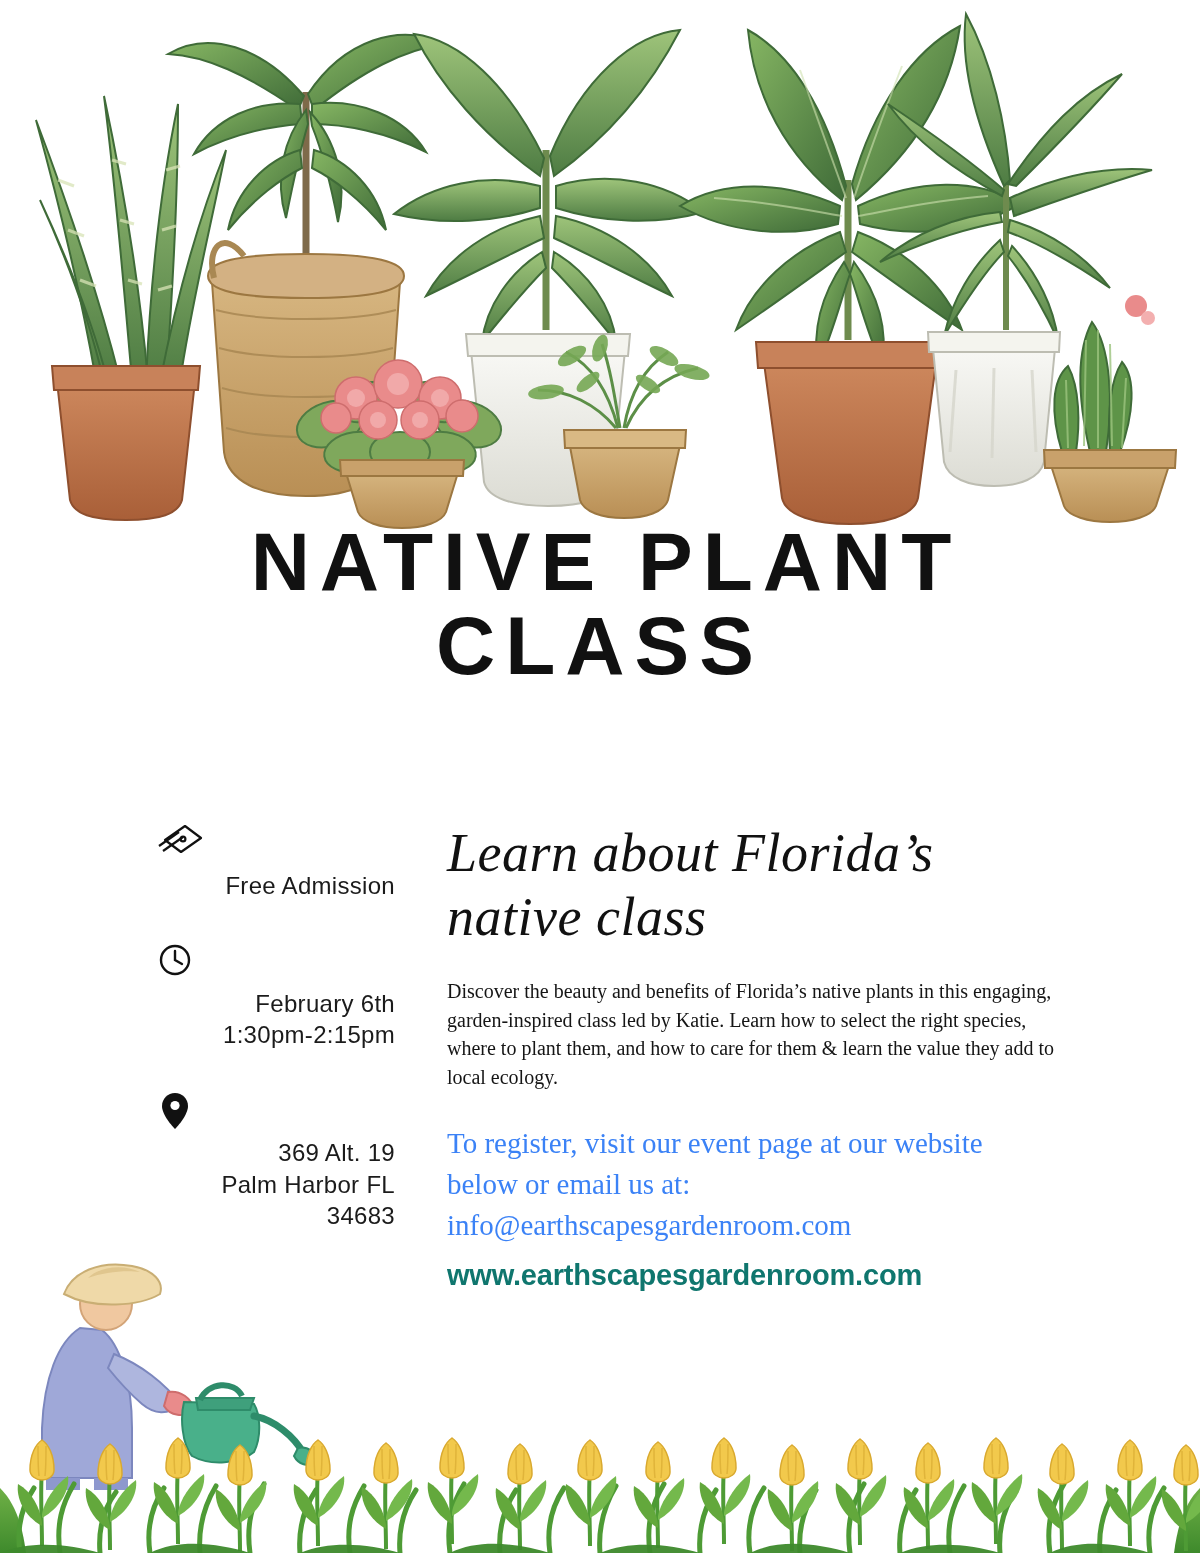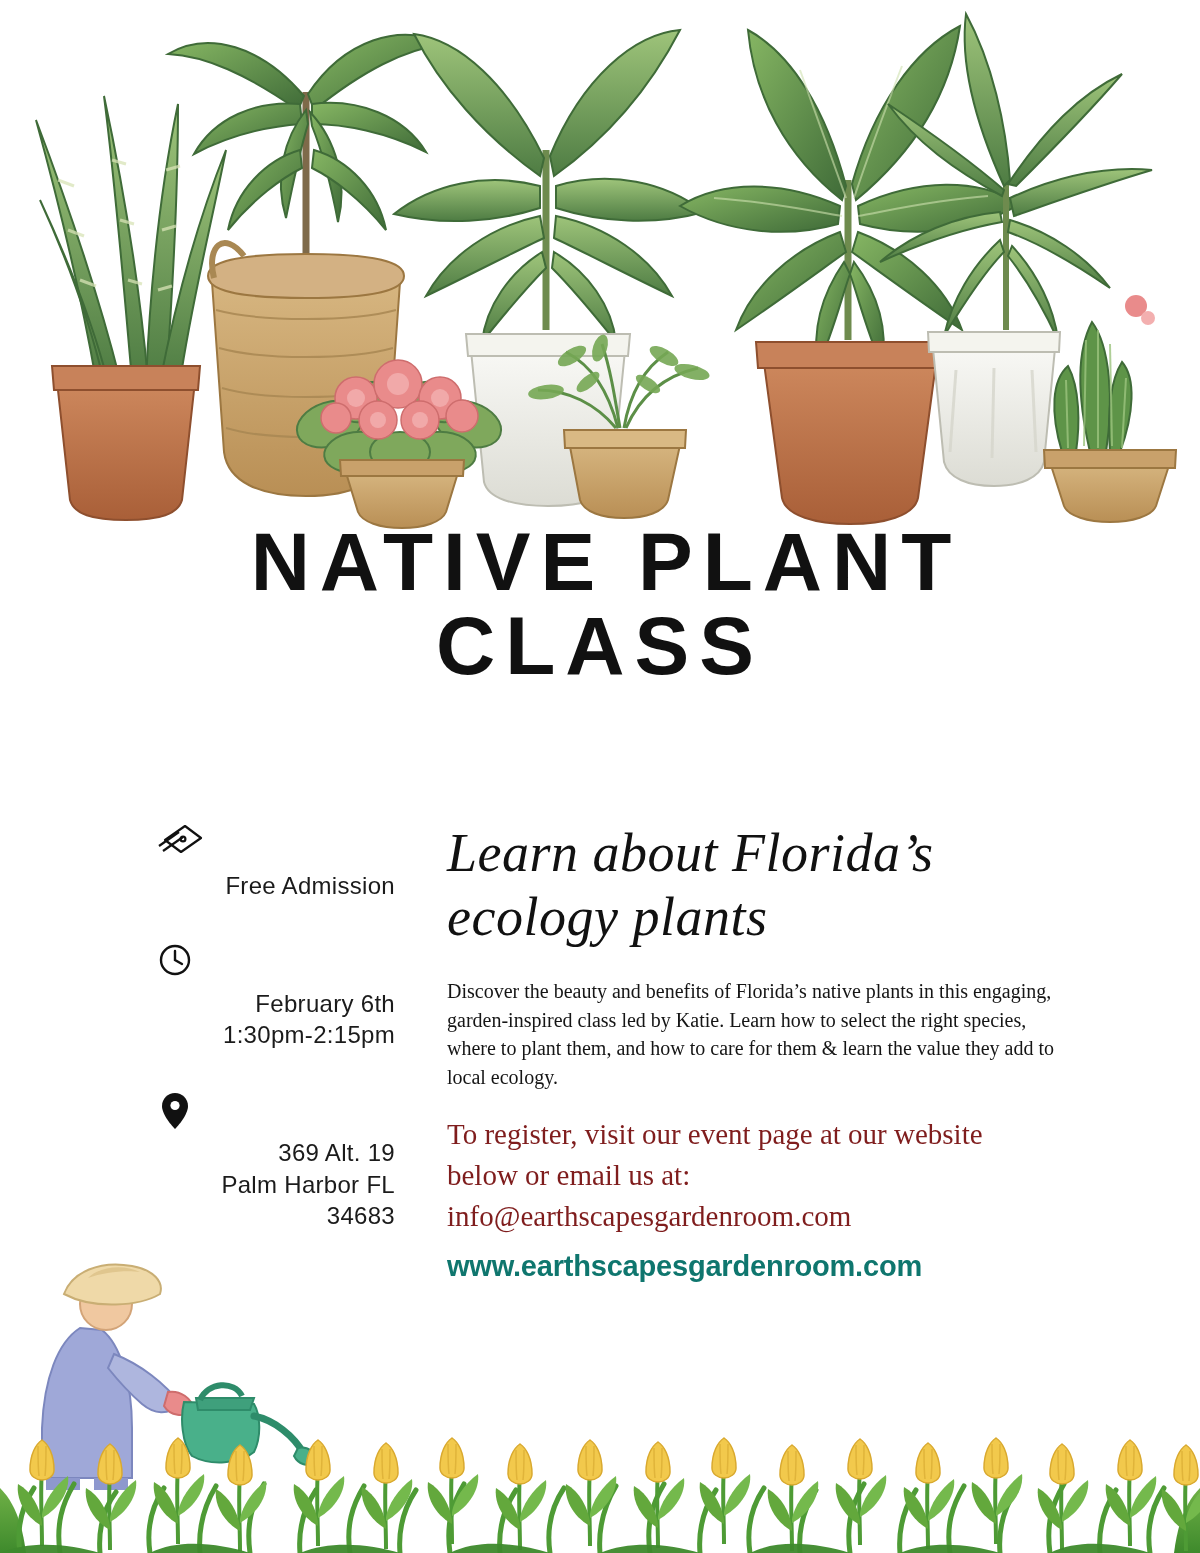--- a/index.html
+++ b/index.html
@@ -84,22 +84,22 @@
     font-family: "Liberation Serif", serif;
     font-size: 20px;
     line-height: 1.42;
     color: #151515;
     margin-top: 28px;
   }
   .register-text {
     font-family: "Liberation Serif", serif;
     font-size: 29px;
     line-height: 1.42;
-    color: #7f1d1d;
-    margin-top: 23px;
+    color: #3b82f6;
+    margin-top: 32px;
   }
   .website {
     font-family: "Liberation Sans", sans-serif;
     font-weight: 700;
     font-size: 29px;
     color: #0f766e;
     letter-spacing: -0.2px;
     margin-top: 12px;
   }
 
@@ -374,21 +374,21 @@
           <circle cx="20" cy="18.5" r="4.6" fill="#ffffff"></circle>
         </svg>
       </span>
       <div class="info-text">369 Alt. 19
 Palm Harbor FL
 34683</div>
     </div>
   </div>
 
   <div class="content-col">
-    <div class="headline">Learn about Florida’s ecology plants</div>
+    <div class="headline">Learn about Florida’s native class</div>
     <div class="body-text">Discover the beauty and benefits of Florida’s native plants in this engaging, garden-inspired class led by Katie.  Learn how to select the right species, where to plant them, and how to care for them &amp; learn the value they add to local ecology.</div>
     <div class="register-text">To register, visit our event page at our website below or email us at: info@earthscapesgardenroom.com</div>
     <div class="website">www.earthscapesgardenroom.com</div>
   </div>
 
   <div class="gardener">
     <svg width="290" height="260" viewBox="0 0 290 260" xmlns="http://www.w3.org/2000/svg">
 
       <path d="M52 96 C30 110 16 146 14 196 L14 246 L104 246 L104 196 C104 150 92 112 74 98 Z" fill="#9FA8D8" stroke="#7C87BE" stroke-width="2"></path>
 

